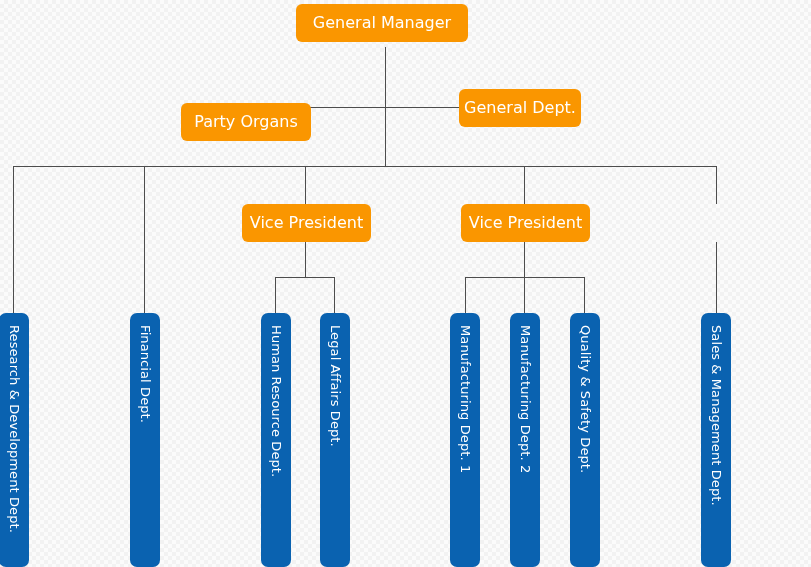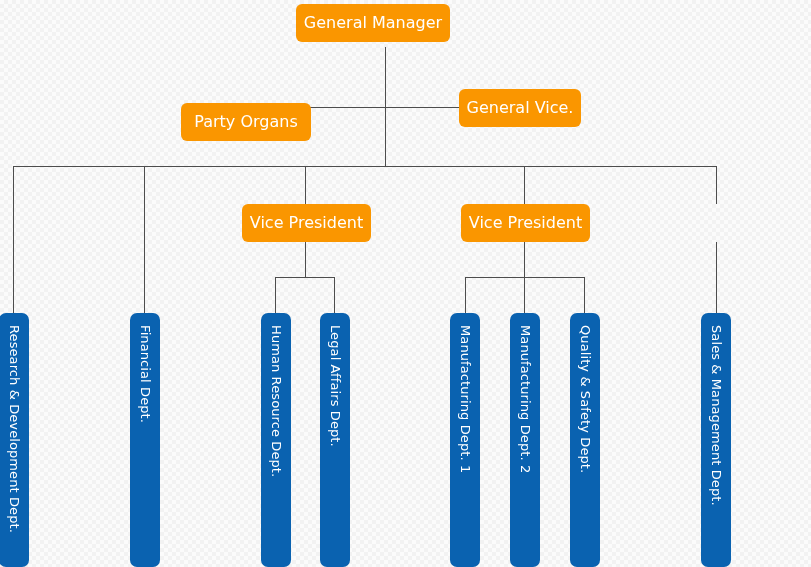--- a/index.html
+++ b/index.html
@@ -110,30 +110,30 @@
 
     <div class="line-v" style="left:524px; top:242px; height:36px;"></div>
     <div class="line-h" style="left:465px; top:277px; width:120px;"></div>
     <div class="line-v" style="left:465px; top:277px; height:36px;"></div>
     <div class="line-v" style="left:524px; top:277px; height:36px;"></div>
     <div class="line-v" style="left:584px; top:277px; height:36px;"></div>
 
     <div class="line-v" style="left:716px; top:242px; height:71px;"></div>
   </div>
 
-  <div class="node node-orange" style="left:296px; top:4px; width:154px;">
+  <div class="node node-orange" style="left:296px; top:4px; width:172px;">
     <span>General Manager</span>
   </div>
 
   <div class="node node-orange" style="left:181px; top:103px; width:130px;">
     <span>Party Organs</span>
   </div>
 
   <div class="node node-orange" style="left:459px; top:89px; width:122px;">
-    <span>General Vice.</span>
+    <span>General Dept.</span>
   </div>
 
   <div class="node node-orange" style="left:242px; top:204px; width:129px;">
     <span>Vice President</span>
   </div>
 
   <div class="node node-orange" style="left:461px; top:204px; width:129px;">
     <span>Vice President</span>
   </div>
 

